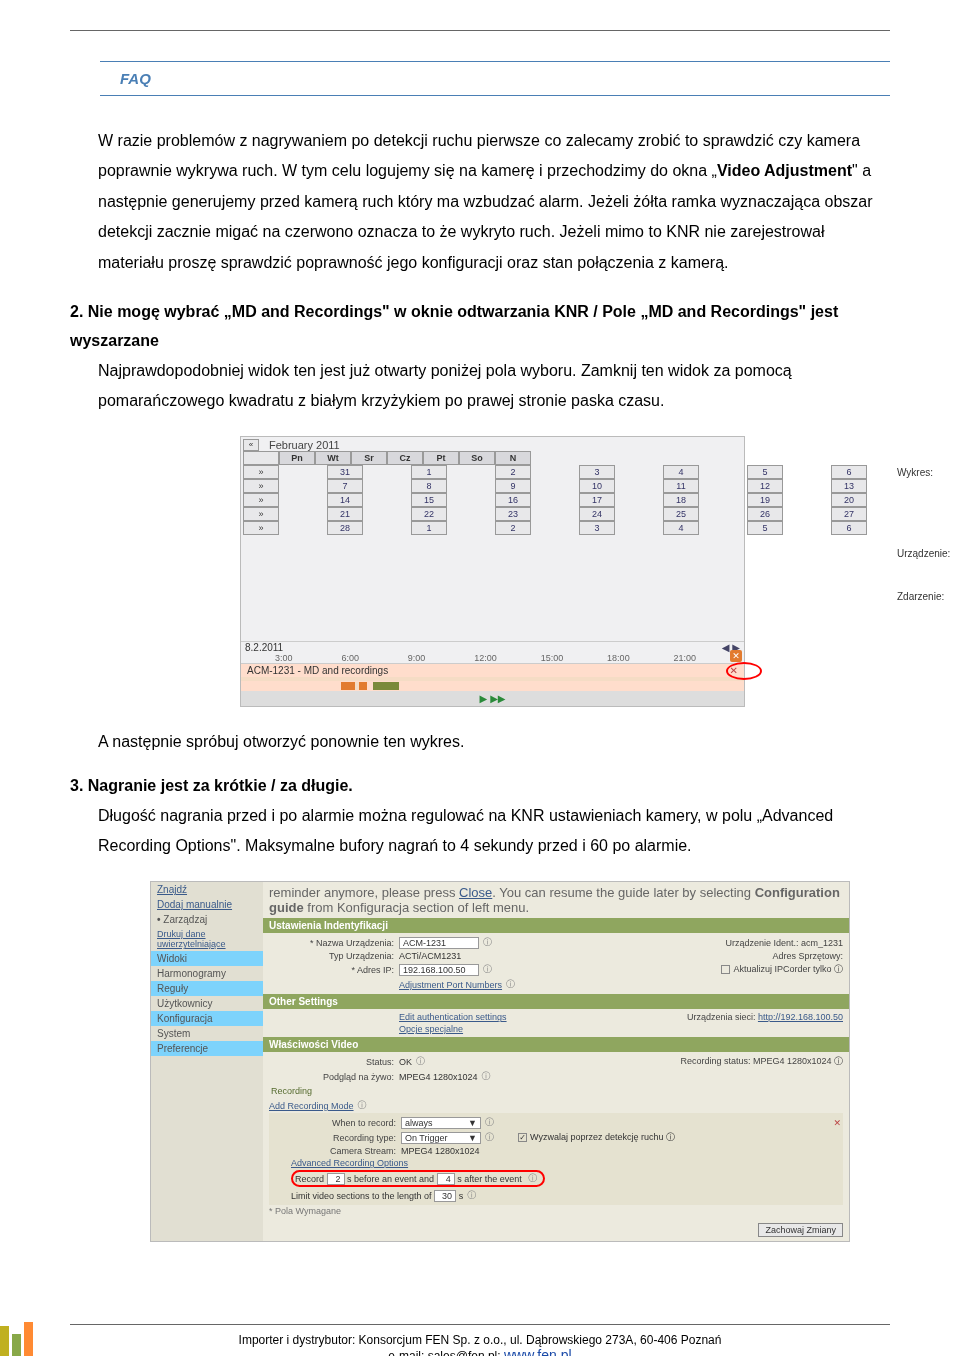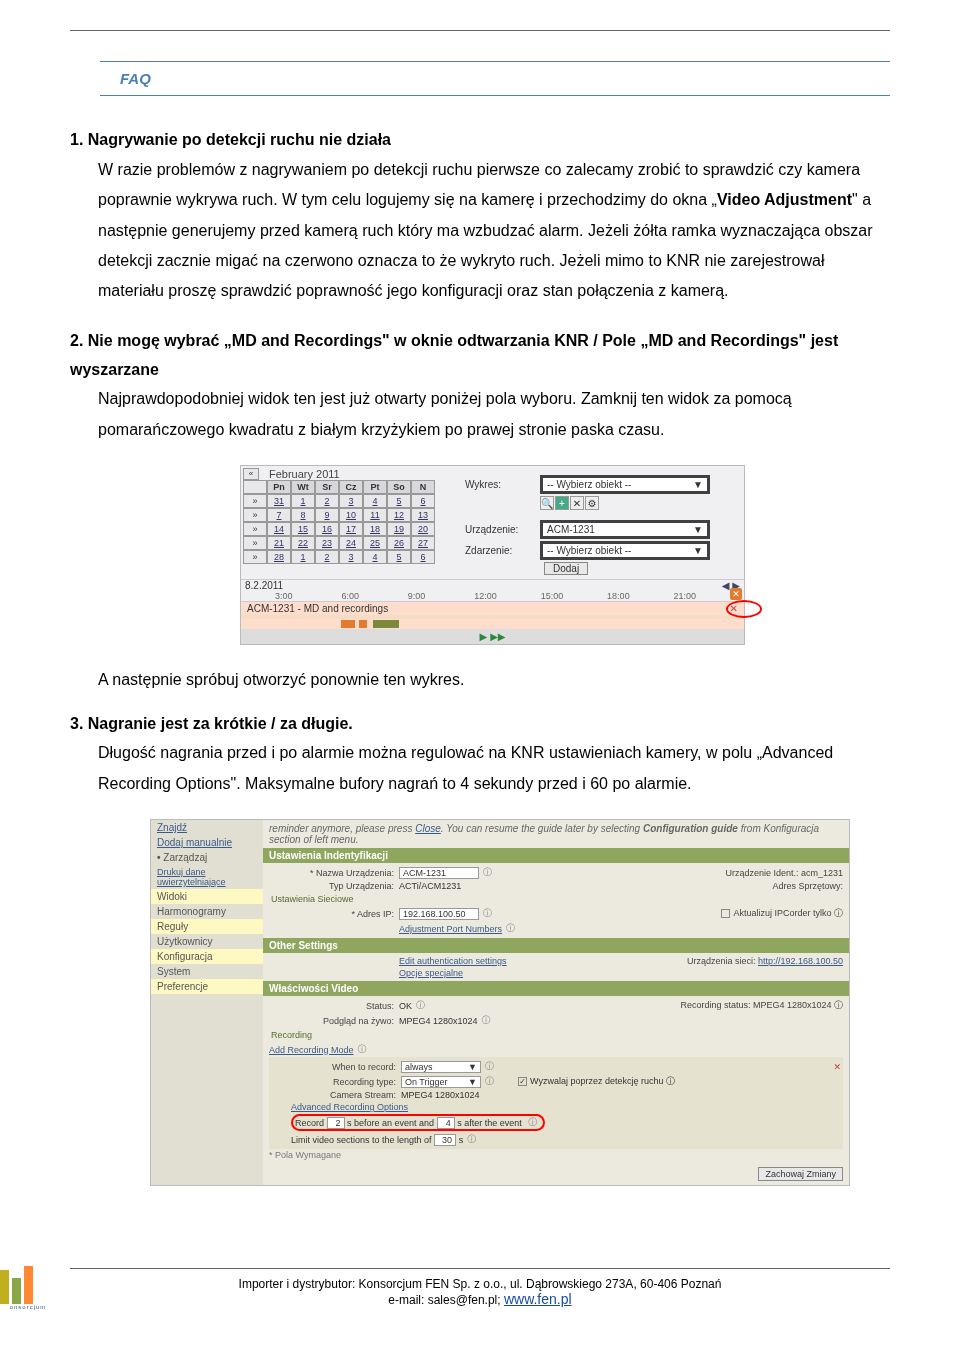--- a/index.html
+++ b/index.html
@@ -34,26 +34,26 @@
       background: #f0f0f2;
       border: 1px solid #bbb;
       font-size: 10px;
       color: #333;
     }
     .s1-top { display: flex; padding: 2px; }
     .s1-nav { width: 16px; text-align: center; background: #e8e8ea; border: 1px solid #999; font-size: 8px; }
     .s1-aside { font-size: 11px; padding-left: 10px; color: #444; }
     .cal-row { display: flex; }
     .cal-row span {
-      width: 24px; height: 14px; text-align: center;
+      width: 36px; height: 14px; text-align: center;
       border: 1px solid #999; background: #e8e8ea; font-size: 9px;
       line-height: 13px;
     }
     .cal-row .hdr { background: #d8d8dc; font-weight: bold; }
-    .cal-row .mark { text-decoration: underline; color: #336; }
+    .cal-row .mark { color: #336; margin-left: 48px; }
     .s1-right { flex: 1; padding-left: 30px; padding-top: 5px; }
     .s1-row { display: flex; align-items: center; margin: 2px 0; font-size: 10px; }
     .s1-row label { width: 75px; text-align: left; padding-right: 4px; }
     .s1-sel {
       flex: 1; max-width: 170px; background: #fff; border: 3px solid #404040;
       padding: 1px 4px; font-size: 10px; display: flex; justify-content: space-between;
     }
     .s1-icons { margin-left: 75px; }
     .s1-icons span {
       display: inline-block; width: 14px; height: 14px; border: 1px solid #999;
@@ -78,23 +78,23 @@
       width: 700px;
       border: 1px solid #bbb;
       font-size: 10px;
       color: #333;
       display: flex;
       background: #eceade;
     }
     .s2-side { width: 112px; background: #e1dfd2; font-size: 10px; }
     .s2-side div { padding: 2px 6px; color: #555; }
     .s2-side .link { color: #3a5a8a; text-decoration: underline; }
-    .s2-side .dark { background: #fef9c3; }
+    .s2-side .dark { background: #7dd3fc; }
     .s2-main { flex: 1; font-size: 9px; }
-    .s2-hint { padding: 3px 6px; font-size: 10px; color: #666; font-style: italic; }
+    .s2-hint { padding: 3px 6px; font-size: 13px; color: #666; }
     .s2-sec {
       background: #8fa65f; color: #fff; padding: 2px 6px; font-size: 10px; font-weight: bold;
     }
     .s2-body { padding: 2px 6px; }
     .s2-row { display: flex; align-items: center; padding: 1px 0; font-size: 9px; }
     .s2-row .lbl { width: 130px; text-align: right; padding-right: 5px; color: #444; }
     .s2-row .val { color: #333; }
     .s2-row .inp { background: #fff; border: 1px solid #999; padding: 0 3px; min-width: 80px; display: inline-block; }
     .s2-row .sel { background: #fff; border: 1px solid #999; padding: 0 3px; min-width: 80px; display: inline-flex; justify-content: space-between; }
     .s2-row .q { color: #888; margin: 0 4px; }
@@ -130,24 +130,20 @@
 
 <div class="page-border-top"></div>
 
 <div class="content">
 
   <div class="faq-section">
     <div class="faq-header">FAQ</div>
   </div>
 
   <div class="faq-item">
-    <div class="faq-title">
-      <span class="faq-num">1.</span>
-      <span class="faq-heading">Nagrywanie po detekcji ruchu nie działa</span>
-    </div>
     <div class="faq-body" id="faq-body-0">W razie problemów z nagrywaniem po detekcji ruchu pierwsze co zalecamy zrobić to sprawdzić czy kamera poprawnie wykrywa ruch. W tym celu logujemy się na kamerę i przechodzimy do okna „<b>Video Adjustment</b>" a następnie generujemy przed kamerą ruch który ma wzbudzać alarm. Jeżeli żółta ramka wyznaczająca obszar detekcji zacznie migać na czerwono oznacza to że wykryto ruch.  Jeżeli mimo to KNR nie zarejestrował materiału proszę sprawdzić poprawność jego konfiguracji oraz stan połączenia z kamerą.</div>
   </div>
 
   <div class="faq-item">
     <div class="faq-title">
       <span class="faq-num">2.</span>
       <span class="faq-heading">Nie mogę wybrać „MD and Recordings" w oknie odtwarzania KNR / Pole „MD and Recordings" jest wyszarzane</span>
     </div>
     <div class="faq-body">Najprawdopodobniej widok ten jest już otwarty poniżej pola wyboru. Zamknij ten widok za pomocą pomarańczowego kwadratu z białym krzyżykiem po prawej stronie paska czasu.</div>
   </div>
@@ -319,21 +315,20 @@
           <span class="lbl">* Nazwa Urządzenia:</span>
           <span class="inp">ACM-1231</span>
           <span class="q">ⓘ</span>
           <span class="right">Urządzenie Ident.: acm_1231</span>
         </div>
         <div class="s2-row">
           <span class="lbl">Typ Urządzenia:</span>
           <span class="val">ACTi/ACM1231</span>
           <span class="right">Adres Sprzętowy:</span>
         </div>
-        <div style="color:#556b2f;font-size:9px;padding:2px">Ustawienia Sieciowe</div>
         <div class="s2-row">
           <span class="lbl">* Adres IP:</span>
           <span class="inp">192.168.100.50</span>
           <span class="q">ⓘ</span>
           <span class="right"><span class="chk"></span><span>Aktualizuj IPCorder tylko</span> ⓘ</span>
         </div>
         <div class="s2-row">
             <span class="lbl"></span>
             <span class="s2-link">Adjustment Port Numbers</span> 
             <span class="q">ⓘ</span>

